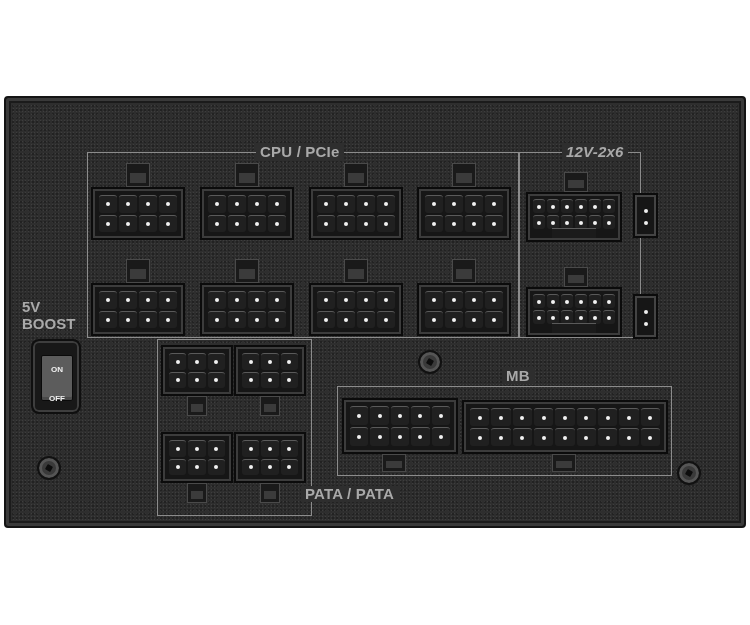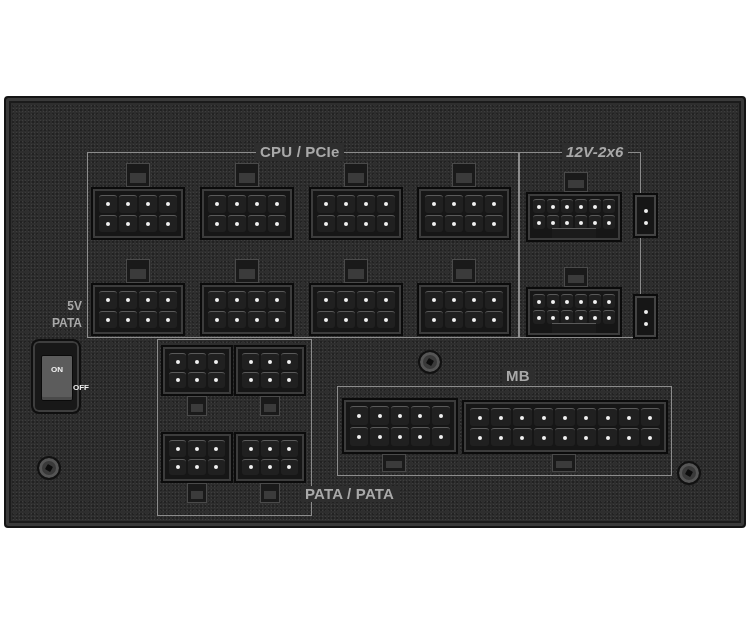--- a/index.html
+++ b/index.html
@@ -15,62 +15,62 @@
     border:2px solid #141414;
     border-radius:4px;
     box-shadow: inset 0 0 0 3px #3a3a3a, inset 0 0 0 5px #1b1b1b;
     box-sizing:border-box;
   }
   .frame { position:absolute; border:1px solid #8c8c8c; box-sizing:border-box; }
   .label {
     position:absolute; color:#a9a9a9; font-weight:bold; font-size:15px; letter-spacing:0.2px;
     background:#2e2e2e; padding:0 4px; line-height:16px; white-space:nowrap;
   }
-  .side-label { position:absolute; color:#a9a9a9; font-weight:bold; font-size:12px; text-align:right; line-height:17px; }
+  .side-label { position:absolute; color:#a9a9a9; font-weight:bold; font-size:15px; text-align:left; line-height:17px; }
   .conn { position:absolute; }
   .conn .latch { position:absolute; background:#1a1a1a; border:1px solid #4a4a4a; box-sizing:border-box; }
   .conn .latch::after { content:""; position:absolute; left:3px; right:3px; bottom:3px; height:45%; background:#3b3b3b; }
   .conn .body {
     position:absolute; left:0; top:0; background:#161616; border:2px solid #0b0b0b;
     box-shadow: inset 0 0 0 2px #3c3c3c; box-sizing:border-box;
     display:grid; padding:6px; gap:2px;
   }
   .pin { background:#202020; border-top:1px solid #5a5a5a; position:relative; border-radius:3px; }
   .pin::after { content:""; position:absolute; left:50%; top:50%; width:4px; height:4px; margin:-2px 0 0 -2px; background:#f2f2f2; border-radius:50%; }
   .sense-bar { position:absolute; left:26%; right:26%; bottom:6px; height:9px; background:#1b1b1b; border-top:1px solid #5a5a5a; }
   .smallconn { position:absolute; background:#161616; border:2px solid #0b0b0b; box-shadow: inset 0 0 0 2px #444; box-sizing:border-box; }
   .smallconn .p { position:absolute; left:50%; width:4px; height:4px; margin-left:-2px; background:#eee; border-radius:50%; }
   .screw { position:absolute; width:24px; height:24px; border-radius:50%; background:#3a3a3a; border:2px solid #111; box-shadow: inset 0 0 0 3px #555; box-sizing:border-box; }
   .screw::after { content:""; position:absolute; left:7px; top:7px; width:6px; height:6px; background:#0d0d0d; border-radius:1px; transform:rotate(30deg); }
   .switch-housing { position:absolute; left:31px; top:339px; width:50px; height:75px; background:#181818; border-radius:8px; border:2px solid #0f0f0f; box-shadow: inset 0 0 0 2px #3e3e3e; box-sizing:border-box;padding-left:19px; }
   .switch-rocker { position:absolute; left:8px; top:14px; width:30px; height:44px; background:#5c5c5c; border:1px solid #0a0a0a; border-radius:2px; box-shadow: inset 0 -3px 0 #4a4a4a; }
   .switch-on, .switch-off { position:absolute; left:0; width:100%; text-align:center; color:#f0f0f0; font-size:8px; font-weight:bold; }
   .switch-on { top:9px; }
-  .switch-off { top:27px;margin-left:24px; }
+  .switch-off { top:38px; }
 </style>
 </head>
 <body>
 
 <div class="panel"></div>
 
 <div class="frame" style="left:87px; top:152px; width:432px; height:186px;"></div>
 <div class="label" style="left:256px; top:144px;">CPU / PCIe</div>
 
 <div class="frame" style="left:519px; top:152px; width:122px; height:186px;"></div>
 <div class="label" style="left:562px; top:144px;font-style:italic;">12V-2x6</div>
 
 <div class="frame" style="left:157px; top:339px; width:155px; height:177px;"></div>
 <div class="label" style="left:301px; top:486px;">PATA / PATA</div>
 
 <div class="frame" style="left:337px; top:386px; width:335px; height:90px;"></div>
 <div class="label" style="left:502px; top:368px;">MB</div>
 
 <div class="side-label" style="left:22px; top:298px; width:60px;">
   <div>5V</div>
-  <div>PATA</div>
+  <div>BOOST</div>
 </div>
 <div class="switch-housing">
   <div class="switch-rocker">
     <div class="switch-on">ON</div>
     <div class="switch-off">OFF</div>
   </div>
 </div>
 
 <div class="conn" style="left:91px; top:187px;">
   <div class="latch" style="left:35px; top:-24px; width:24px; height:24px;"></div>

